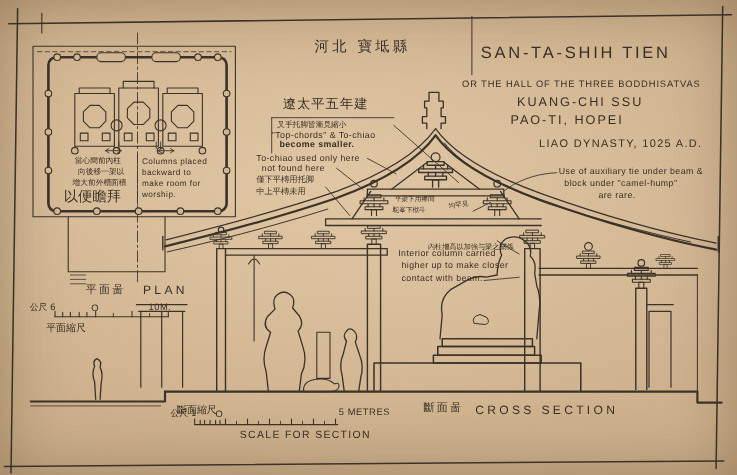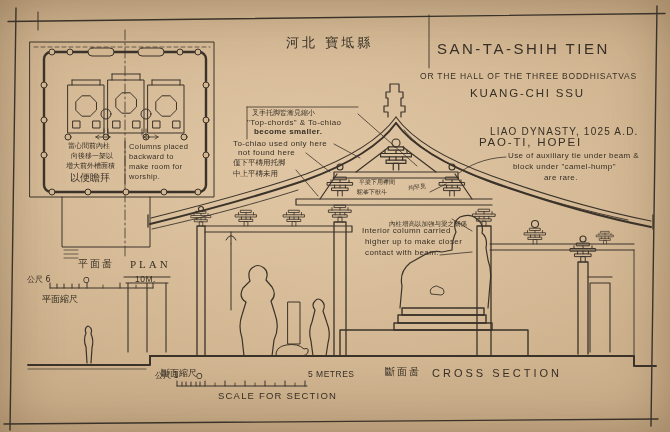--- a/index.html
+++ b/index.html
@@ -208,25 +208,26 @@
 
   <g stroke-width="1">
     <path d="M 177,386 H 307"></path>
     <path d="M 177,386 V 381 M 182,386 V 382 M 186,386 V 382 M 191,386 V 382 M 196,386 V 382 M 200,386 V 382"></path>
     <path d="M 205,386 V 381 M 225,386 V 381 M 245,386 V 381 M 265,386 V 381 M 285,386 V 381 M 305,386 V 381"></path>
     <path d="M 215,386 V 383 M 235,386 V 383 M 255,386 V 383 M 275,386 V 383 M 295,386 V 383" stroke-width="0.8"></path>
   </g>
 </svg>
 
   <div class="t cjk" style="left:250px;top:35px;font-size:13px;letter-spacing:3px;margin-left:36px;">河北 寶坻縣</div>
+  <div class="t cjk" style="left:257px;top:87px;font-size:12px;letter-spacing:1px;">遼太平五年建</div>
 
   <div class="t hand" style="left:437px;top:40px;font-size:15px;letter-spacing:2.5px;">SAN-TA-SHIH TIEN</div>
   <div class="t hand" style="left:470px;top:86px;font-size:11.5px;letter-spacing:1.8px;">KUANG-CHI SSU</div>
   <div class="t hand" style="left:420px;top:71px;font-size:8.5px;letter-spacing:.8px;">OR THE HALL OF THE THREE BODDHISATVAS</div>
-  <div class="t hand" style="left:479px;top:103px;font-size:11.5px;letter-spacing:1.8px;margin-top:32px;">PAO-TI, HOPEI</div>
+  <div class="t hand" style="left:464px;top:103px;font-size:11.5px;letter-spacing:1.8px;">PAO-TI, HOPEI</div>
   <div class="t hand" style="left:490px;top:126px;font-size:10px;letter-spacing:1.2px;">LIAO DYNASTY, 1025 A.D.</div>
 
   <div class="t cjk" style="left:252px;top:109px;font-size:7px;">叉手托脚皆漸見縮小</div>
   <div class="t hand" style="left:247px;top:118px;font-size:8px;">"Top-chords" &amp; To-chiao</div>
   <div class="t hand" style="left:254px;top:127px;font-size:8px;font-weight:bold;">become smaller.</div>
   <div class="t hand" style="left:233px;top:139px;font-size:8px;">To-chiao used only here</div>
   <div class="t hand" style="left:238px;top:148px;font-size:8px;">not found here</div>
   <div class="t cjk" style="left:233px;top:158px;font-size:7.5px;">僅下平槫用托脚</div>
   <div class="t cjk" style="left:233px;top:169px;font-size:7.5px;">中上平槫未用</div>
   <div class="t cjk" style="left:359px;top:178px;font-size:6px;">平梁下用襻間</div>
@@ -236,28 +237,28 @@
   <div class="t hand" style="left:513px;top:162px;font-size:8px;">block under "camel-hump"</div>
   <div class="t hand" style="left:544px;top:173px;font-size:8px;">are rare.</div>
   <div class="t cjk" style="left:389px;top:220px;font-size:6.5px;">內柱增高以加強与梁之關係</div>
   <div class="t hand" style="left:362px;top:226px;font-size:8px;">Interior column carried</div>
   <div class="t hand" style="left:365px;top:237px;font-size:8px;">higher up to make closer</div>
   <div class="t hand" style="left:365px;top:248px;font-size:8px;">contact with beam.</div>
 
   <div class="t cjk" style="left:68px;top:142px;font-size:7px;">當心間前內柱</div>
   <div class="t cjk" style="left:71px;top:152px;font-size:7px;">向後移一架以</div>
   <div class="t cjk" style="left:66px;top:162px;font-size:7px;">增大前外槽面積</div>
-  <div class="t cjk" style="left:70px;top:172px;font-size:10px;">以便瞻拜</div>
+  <div class="t cjk" style="left:58px;top:172px;font-size:13px;">以便瞻拜</div>
   <div class="t hand" style="left:129px;top:142px;font-size:7.5px;">Columns placed</div>
   <div class="t hand" style="left:129px;top:152px;font-size:7.5px;">backward to</div>
   <div class="t hand" style="left:129px;top:162px;font-size:7.5px;">make room for</div>
   <div class="t hand" style="left:129px;top:172px;font-size:7.5px;">worship.</div>
 
   <div class="t cjk" style="left:78px;top:258px;font-size:10px;letter-spacing:2px;">平面啚</div>
-  <div class="t hand" style="left:130px;top:258px;font-size:11px;letter-spacing:3px;font-family:Liberation Serif, serif;">PLAN</div>
+  <div class="t hand" style="left:130px;top:258px;font-size:11px;letter-spacing:3px;">PLAN</div>
   <div class="t cjk" style="left:27px;top:275px;font-size:8px;">公尺 6</div>
   <div class="t hand" style="left:83px;top:275px;font-size:8.5px;">O</div>
   <div class="t hand" style="left:135px;top:274px;font-size:8.5px;letter-spacing:.5px;">10M.</div>
   <div class="t cjk" style="left:42px;top:294px;font-size:9px;">平面縮尺</div>
 
   <div class="t cjk" style="left:385px;top:366px;font-size:10px;letter-spacing:2px;">斷面啚</div>
   <div class="t hand" style="left:432px;top:367px;font-size:11px;letter-spacing:3px;">CROSS SECTION</div>
   <div class="t cjk" style="left:155px;top:371px;font-size:8px;">公尺 1</div>
   <div class="t hand" style="left:196px;top:371px;font-size:8.5px;">O</div>
   <div class="t hand" style="left:308px;top:369px;font-size:8.5px;letter-spacing:.5px;">5 METRES</div>

